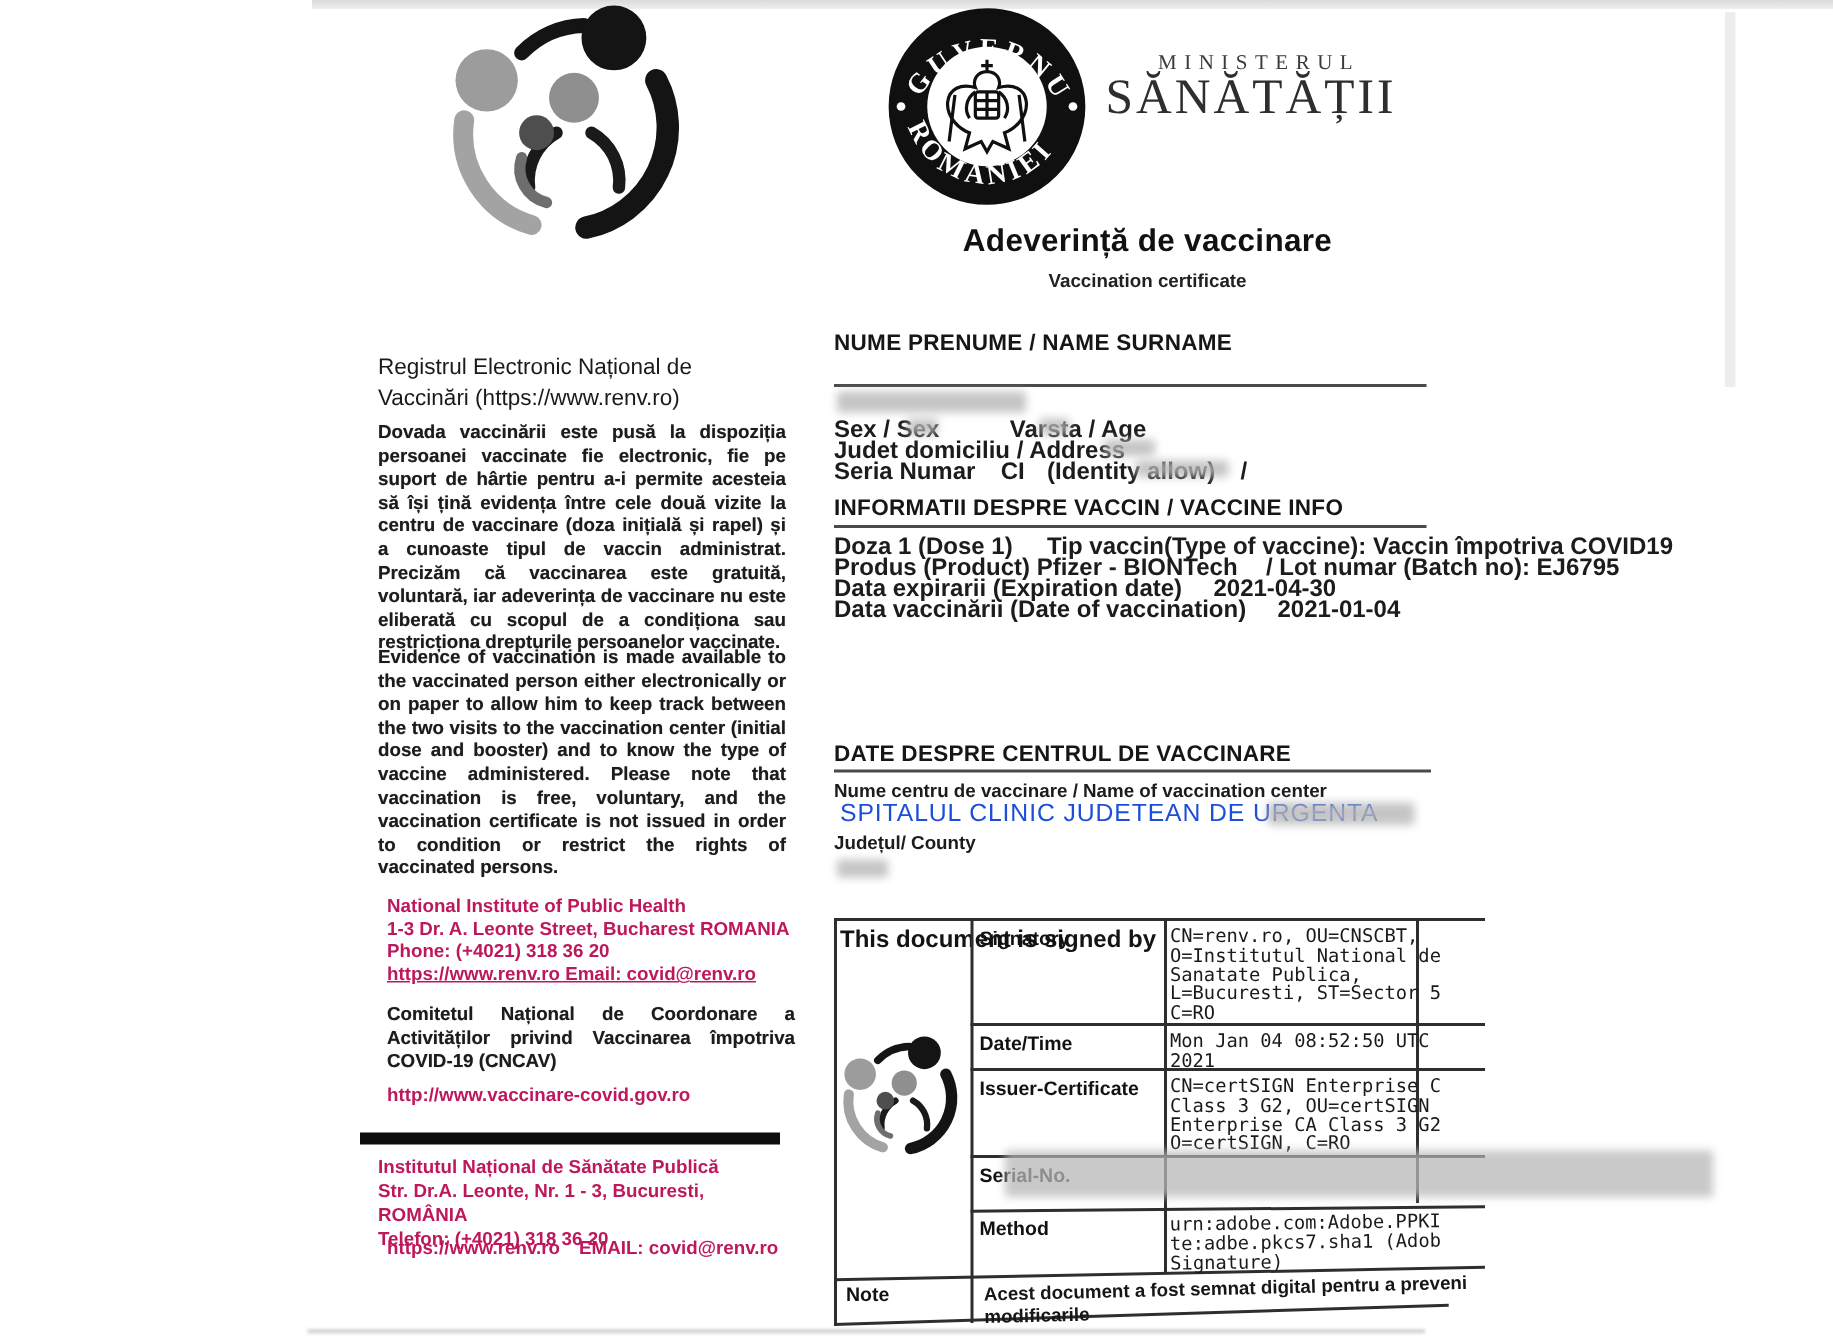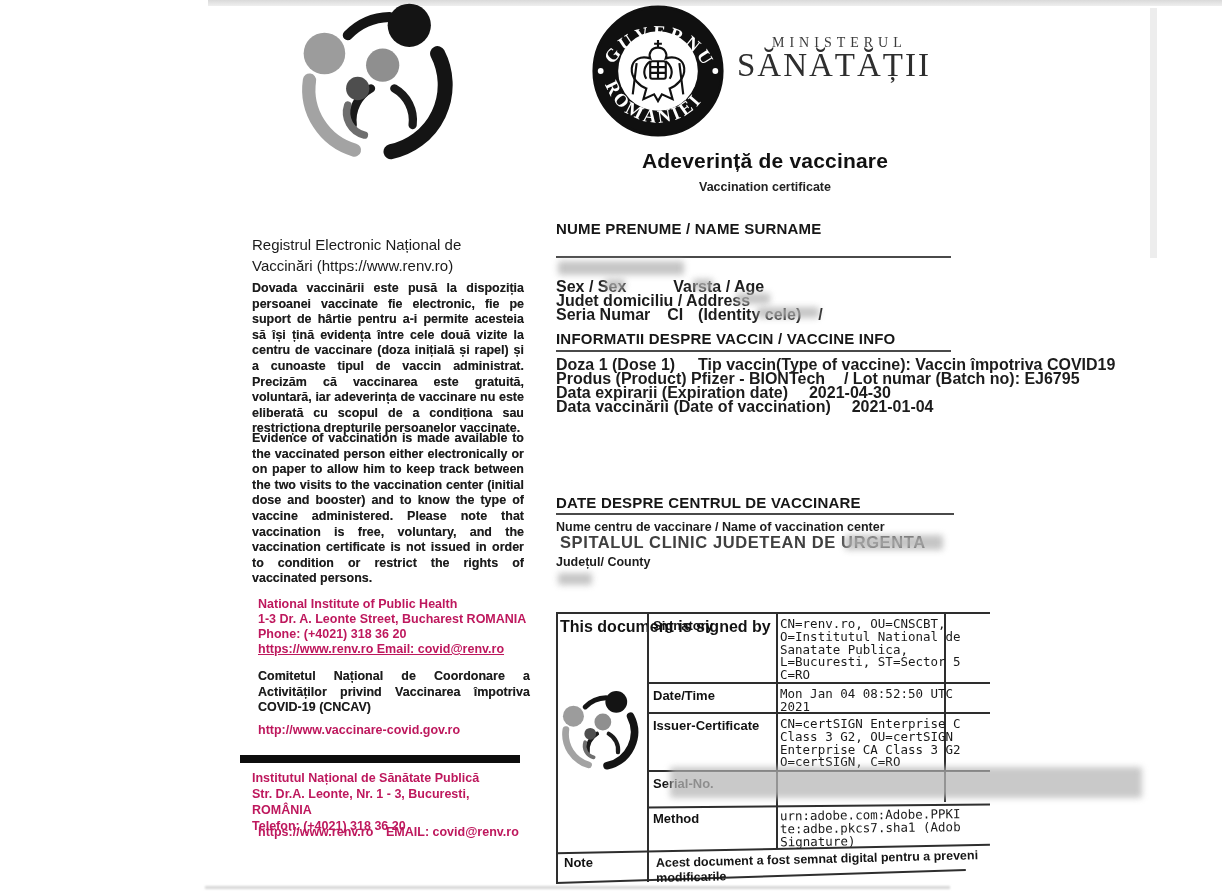--- a/index.html
+++ b/index.html
@@ -20,21 +20,21 @@
   .reg-head{font-size:15px;line-height:21px;color:#1a1a1a;}
   .para{font-weight:600;text-align:justify;color:#1c1c1c;text-shadow:0 0 .5px rgba(28,28,28,.55);}
   .blockb{font-weight:bold;color:#be185d;line-height:15px;}
   .ul{text-decoration:underline;}
   .black-bar{background:#0d0d0d;height:8px;}
   
   .sec-title{font-size:15px;font-weight:bold;color:#161616;letter-spacing:.2px;}
   .sec-rule{height:2px;background:#4a4a4a;}
   .lbl{font-size:12.5px;font-weight:600;color:#1c1c1c;}
   .row-line{position:absolute;white-space:nowrap;font-size:16px;font-weight:600;color:#1c1c1c;}
-  .hosp{font-size:16.5px;font-weight:700;letter-spacing:.6px;color:#404040;text-align:right;}
+  .hosp{font-size:16.5px;font-weight:400;letter-spacing:.6px;color:#1d4ed8;text-align:right;}
   .signed-head{font-size:16px;font-weight:bold;color:#141414;margin-top:27px;}
   
   .redact{position:absolute;background:#b7b7b7;border-radius:2px;filter:blur(3px);opacity:.8;}
   
   .tline{position:absolute;background:#2e2e2e;}
   .cell-label{position:absolute;font-size:13px;font-weight:bold;color:#111;}
   .mono-val{position:absolute;font-family:"DejaVu Sans Mono","Liberation Mono",monospace;
             font-size:12.5px;line-height:12.8px;white-space:pre-line;color:#1a1a1a;width:220px;}
   .note-text{position:absolute;font-size:12.5px;font-weight:600;color:#161616;line-height:15px;}
 </style>
@@ -135,21 +135,21 @@
   <div class="redact" style="left:693px;top:279px;width:20px;height:11px;"></div>
 
   <div class="row-line" style="left:556px;top:292px;">Judet domiciliu / Address</div>
   <div class="redact" style="left:736px;top:293px;width:34px;height:11px;"></div>
 
   <div class="row-line" style="left:556px;top:306px;">
     <span>Seria Numar</span>
     <span style="display:inline-block;width:8px;"></span>
     <span>CI</span>
     <span style="display:inline-block;width:6px;"></span>
-    <span>(Identity cele)</span>
+    <span>(Identity allow)</span>
     <span style="display:inline-block;width:8px;"></span>
     <span>/</span>
   </div>
   <div class="redact" style="left:757px;top:307px;width:62px;height:11px;"></div>
 
   <div class="abs sec-title" style="left:556px;top:330px;">INFORMATII DESPRE VACCIN  / VACCINE INFO</div>
   <div class="abs sec-rule" style="left:556px;top:350px;width:395px;"></div>
 
   <div class="row-line" style="left:556px;top:356px;">
     <span>Doza 1 (Dose 1)</span>

